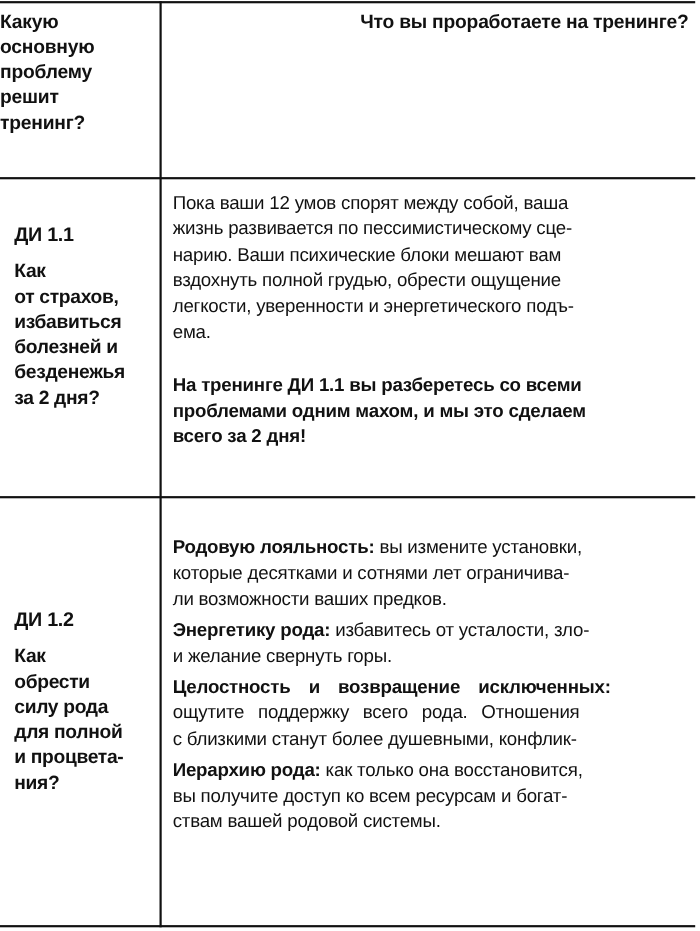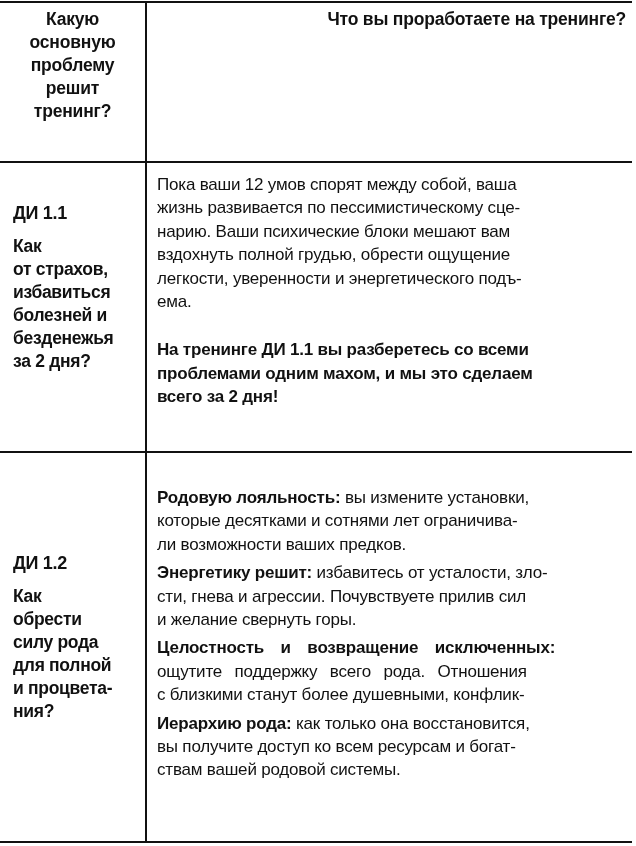--- a/index.html
+++ b/index.html
@@ -12,21 +12,21 @@
     position: absolute; left: 0; top: 0; width: 632px; height: 846px;
   }
   .hline { position: absolute; left: 0; width: 632px; height: 2px; background: #111; }
   .vline { position: absolute; left: 145px; width: 2px; background: #111; }
 
   .cell { position: absolute; box-sizing: border-box; }
   .left-col { left: 0; width: 145px; padding-left: 13px; padding-right: 4px; }
   .right-col { left: 147px; width: 485px; padding-left: 10px; padding-right: 6px; }
 
   .hdr-left {
-    top: 8px; text-align: center; padding-left: 0; padding-right: 0;
+    top: 8px; padding-left: 0; padding-right: 0;
     font-size: 17.5px; line-height: 23px; font-weight: bold; letter-spacing: -0.2px;
   }
   .hdr-right {
     top: 8px; text-align: right;
     font-size: 17.5px; line-height: 23px; font-weight: bold; letter-spacing: -0.2px;
   }
 
   .code {
     font-weight: bold; font-size: 18px; line-height: 22px; margin-bottom: 11px; letter-spacing: -0.3px;
   }
@@ -104,22 +104,21 @@
     </div>
   </div>
   <div class="cell right-col" style="top:486px;">
     <div class="para">
       <div><span class="b">Родовую лояльность:</span><span> вы измените установки,</span></div>
       <div>которые десятками и сотнями лет ограничива-</div>
       <div>ли возможности ваших предков.</div>
     </div>
     <div class="gap-sm"></div>
     <div class="para">
-      <div><span class="b">Энергетику решит:</span><span> избавитесь от усталости, зло-</span></div>
-      <div>сти, гнева и агрессии. Почувствуете прилив сил</div>
+      <div><span class="b">Энергетику рода:</span><span> избавитесь от усталости, зло-</span></div>
       <div>и желание свернуть горы.</div>
     </div>
     <div class="gap-sm"></div>
     <div class="para">
       <div style="word-spacing:12px;"><span class="b">Целостность и возвращение исключенных:</span></div>
       <div style="word-spacing:8px;">ощутите поддержку всего рода. Отношения</div>
       <div>с близкими станут более душевными, конфлик-</div>
     </div>
     <div class="gap-sm"></div>
     <div class="para">

